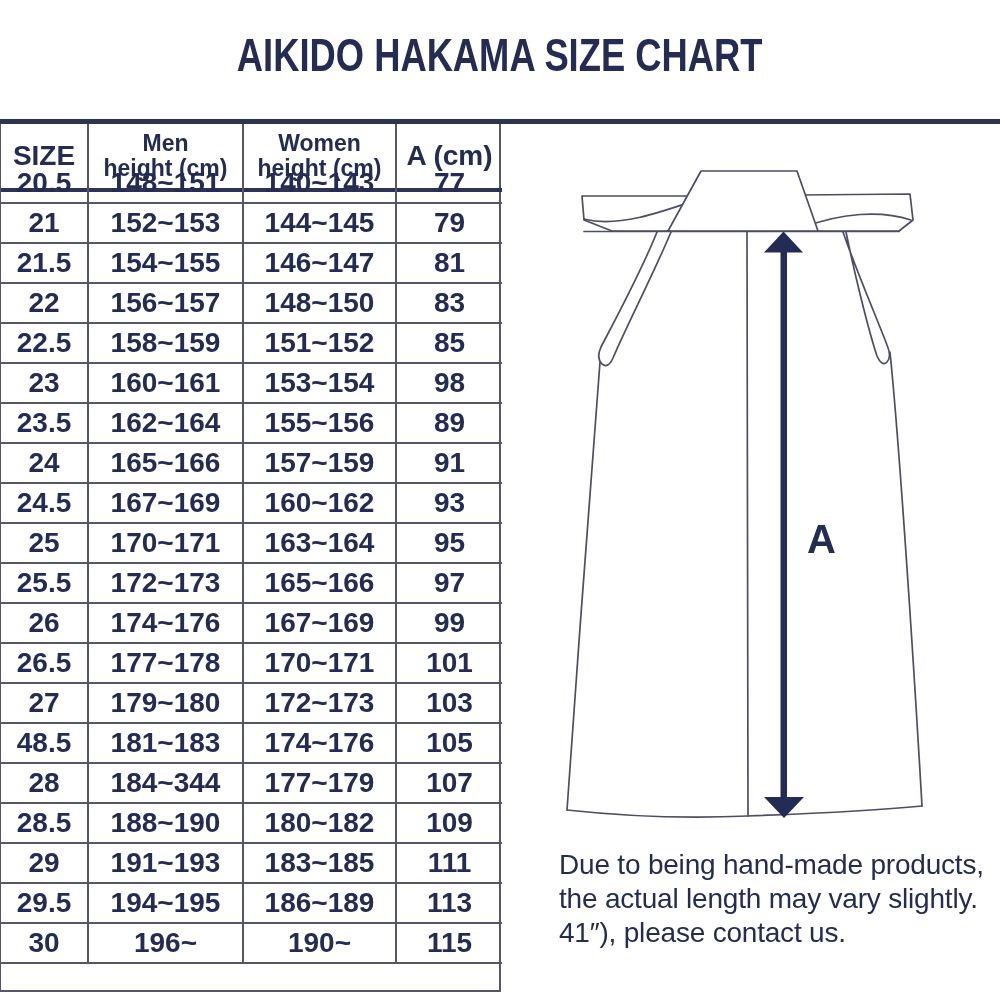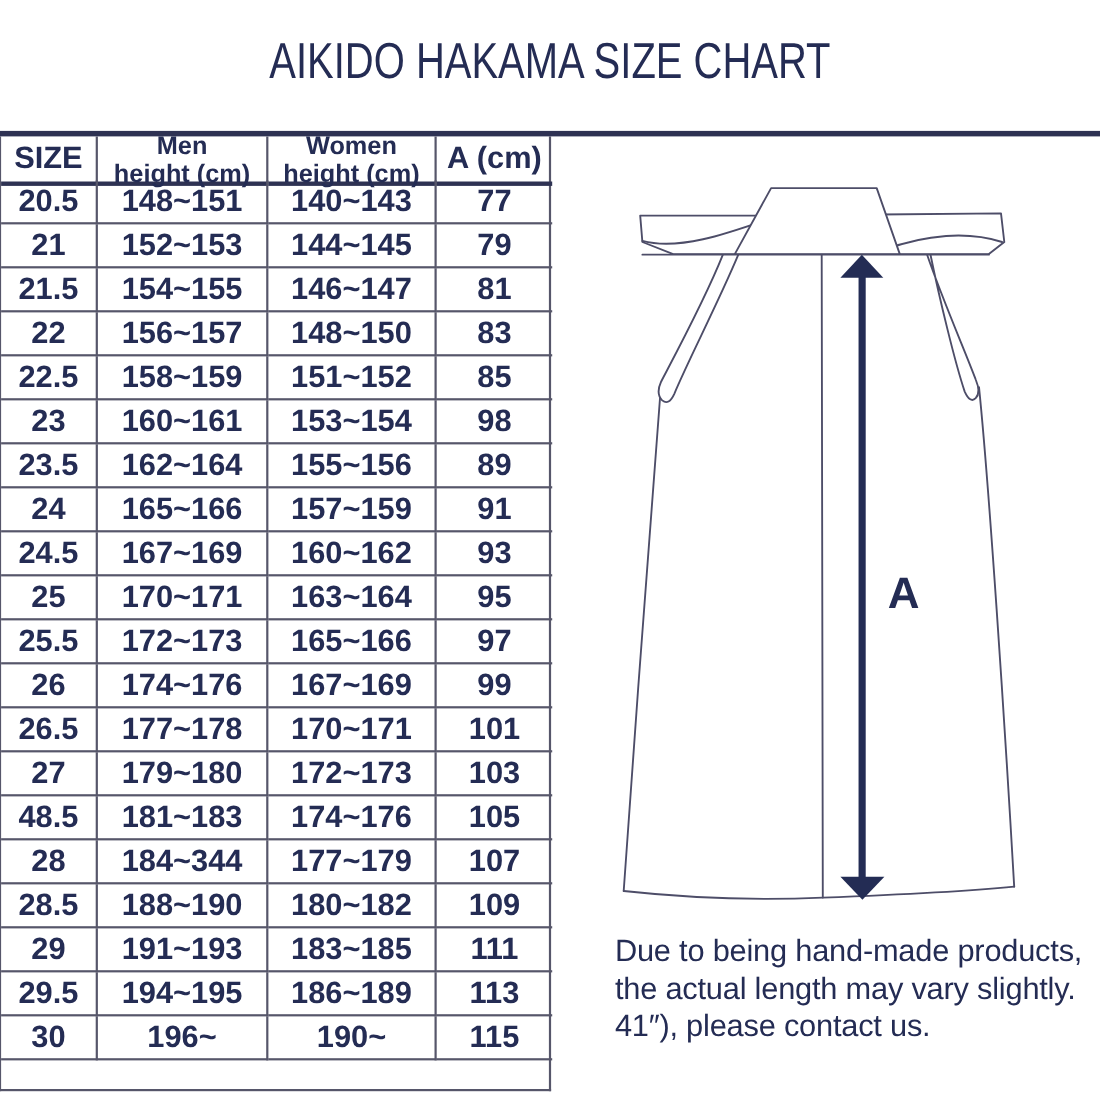--- a/index.html
+++ b/index.html
@@ -11,37 +11,37 @@
   }
   *{margin:0;padding:0;box-sizing:border-box;}
   html,body{background:#fff;}
   .page{
     position:relative;width:1000px;height:1000px;background:#fff;overflow:hidden;
     font-family:"Liberation Sans","DejaVu Sans",sans-serif;color:var(--navy);
   }
   
   .title{
     position:absolute;left:0;right:0;top:28px;text-align:center;
-    font-size:46px;font-weight:400;color:var(--navy);letter-spacing:0;
+    font-size:46px;font-weight:700;color:var(--navy);letter-spacing:0;
     white-space:nowrap;
   }
   .title .squeeze{display:inline-block;transform:scaleX(0.79);transform-origin:center;}
   
   .top-rule{position:absolute;left:0;top:119px;width:1000px;height:5px;background:var(--rule);}
   
   .size-table{
     position:absolute;left:0;top:124px;width:501px;height:868px;
     display:grid;grid-template-columns:88px 155px 153px 105px;
     grid-auto-rows:40px;
     border-left:1px solid var(--line);
     border-right:2px solid var(--line);
     border-bottom:2px solid var(--line);
   }
   .th{
-    height:45px;display:flex;flex-direction:column;justify-content:center;align-items:center;
+    height:68px;display:flex;flex-direction:column;justify-content:center;align-items:center;
     border-right:2px solid var(--line);border-bottom:4px solid var(--rule);
     font-weight:600;line-height:1.08;
   }
   .th.last{border-right:none;}
   .th .h1{font-size:23px;}
   .th .h2{font-size:23px;}
   .th.single .h1{font-size:28px;}
   .td{
     display:flex;align-items:center;justify-content:center;
     border-right:2px solid var(--line);border-bottom:2px solid var(--line);

